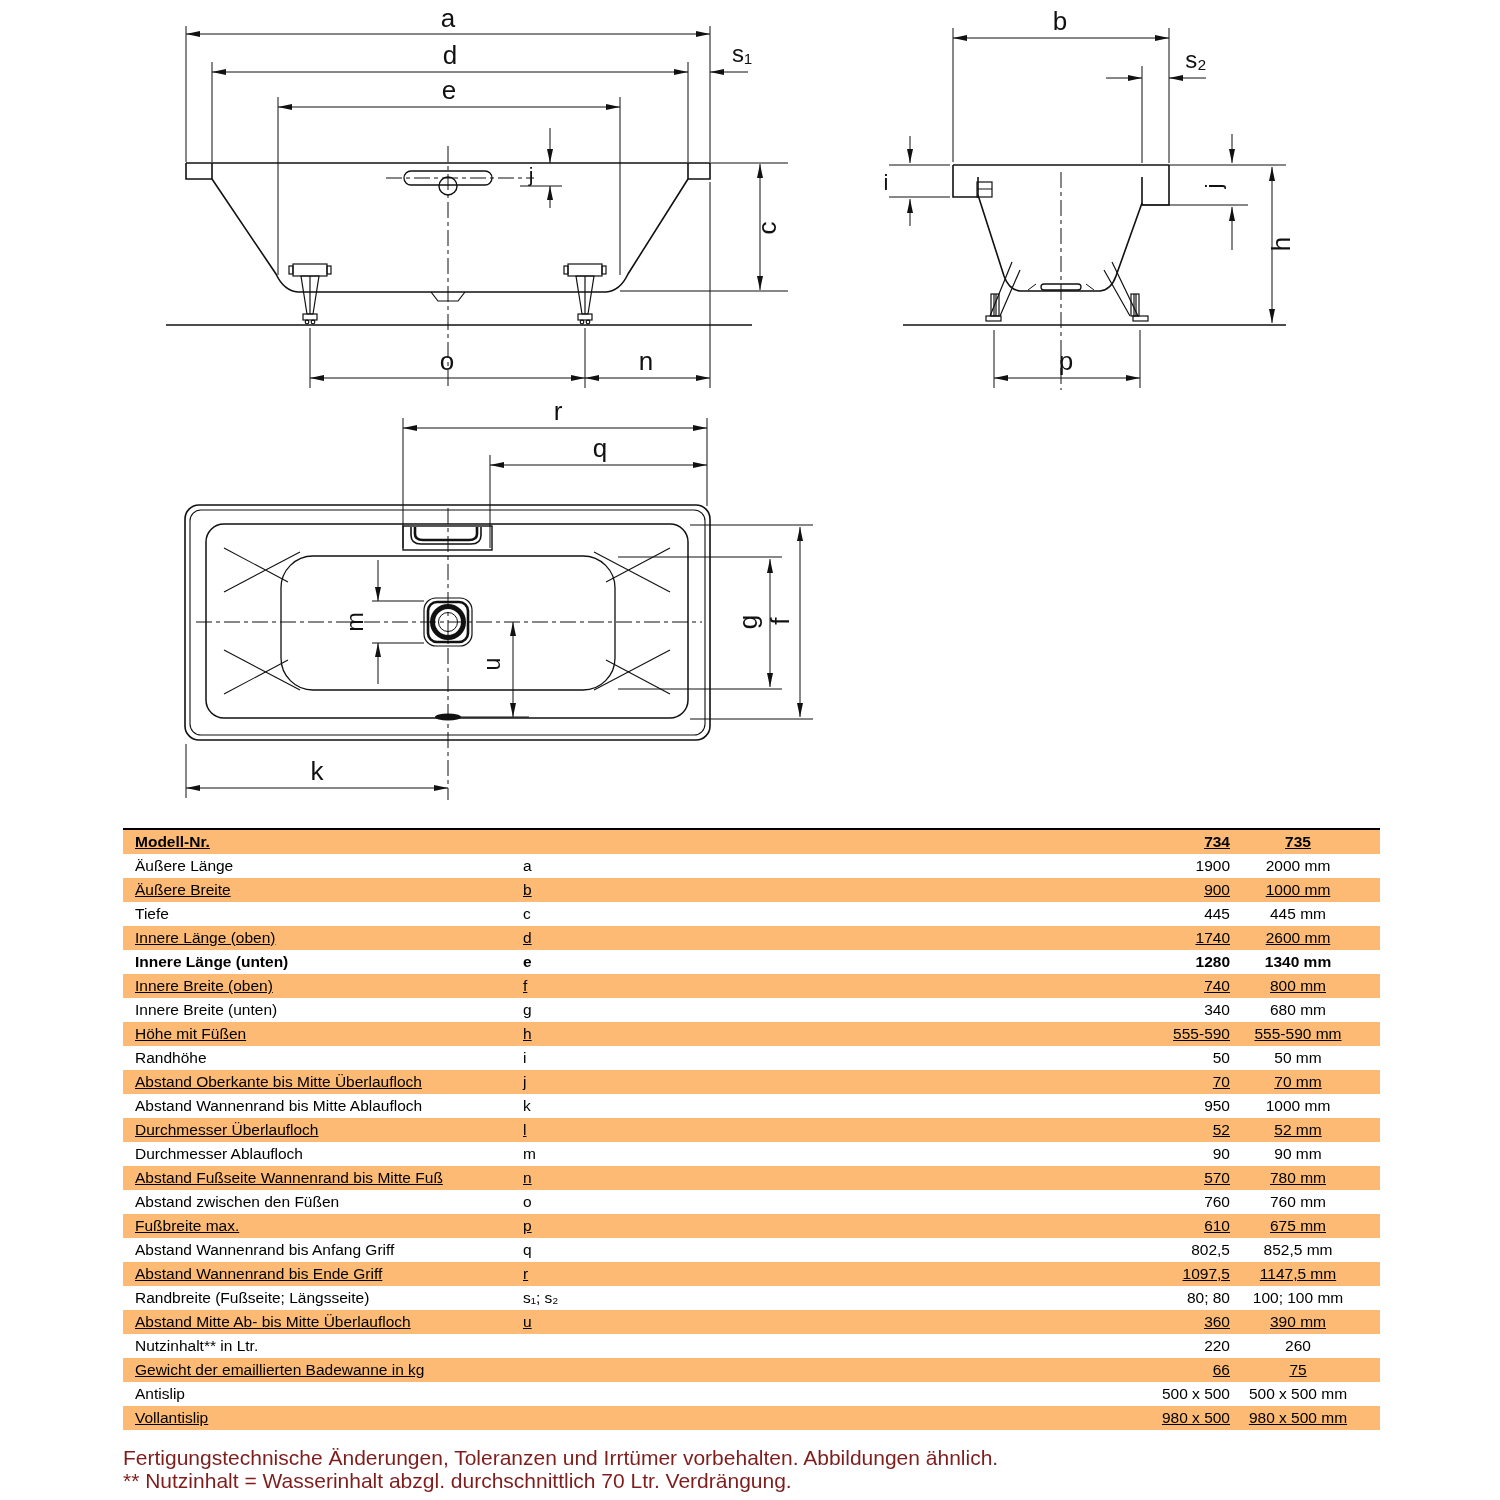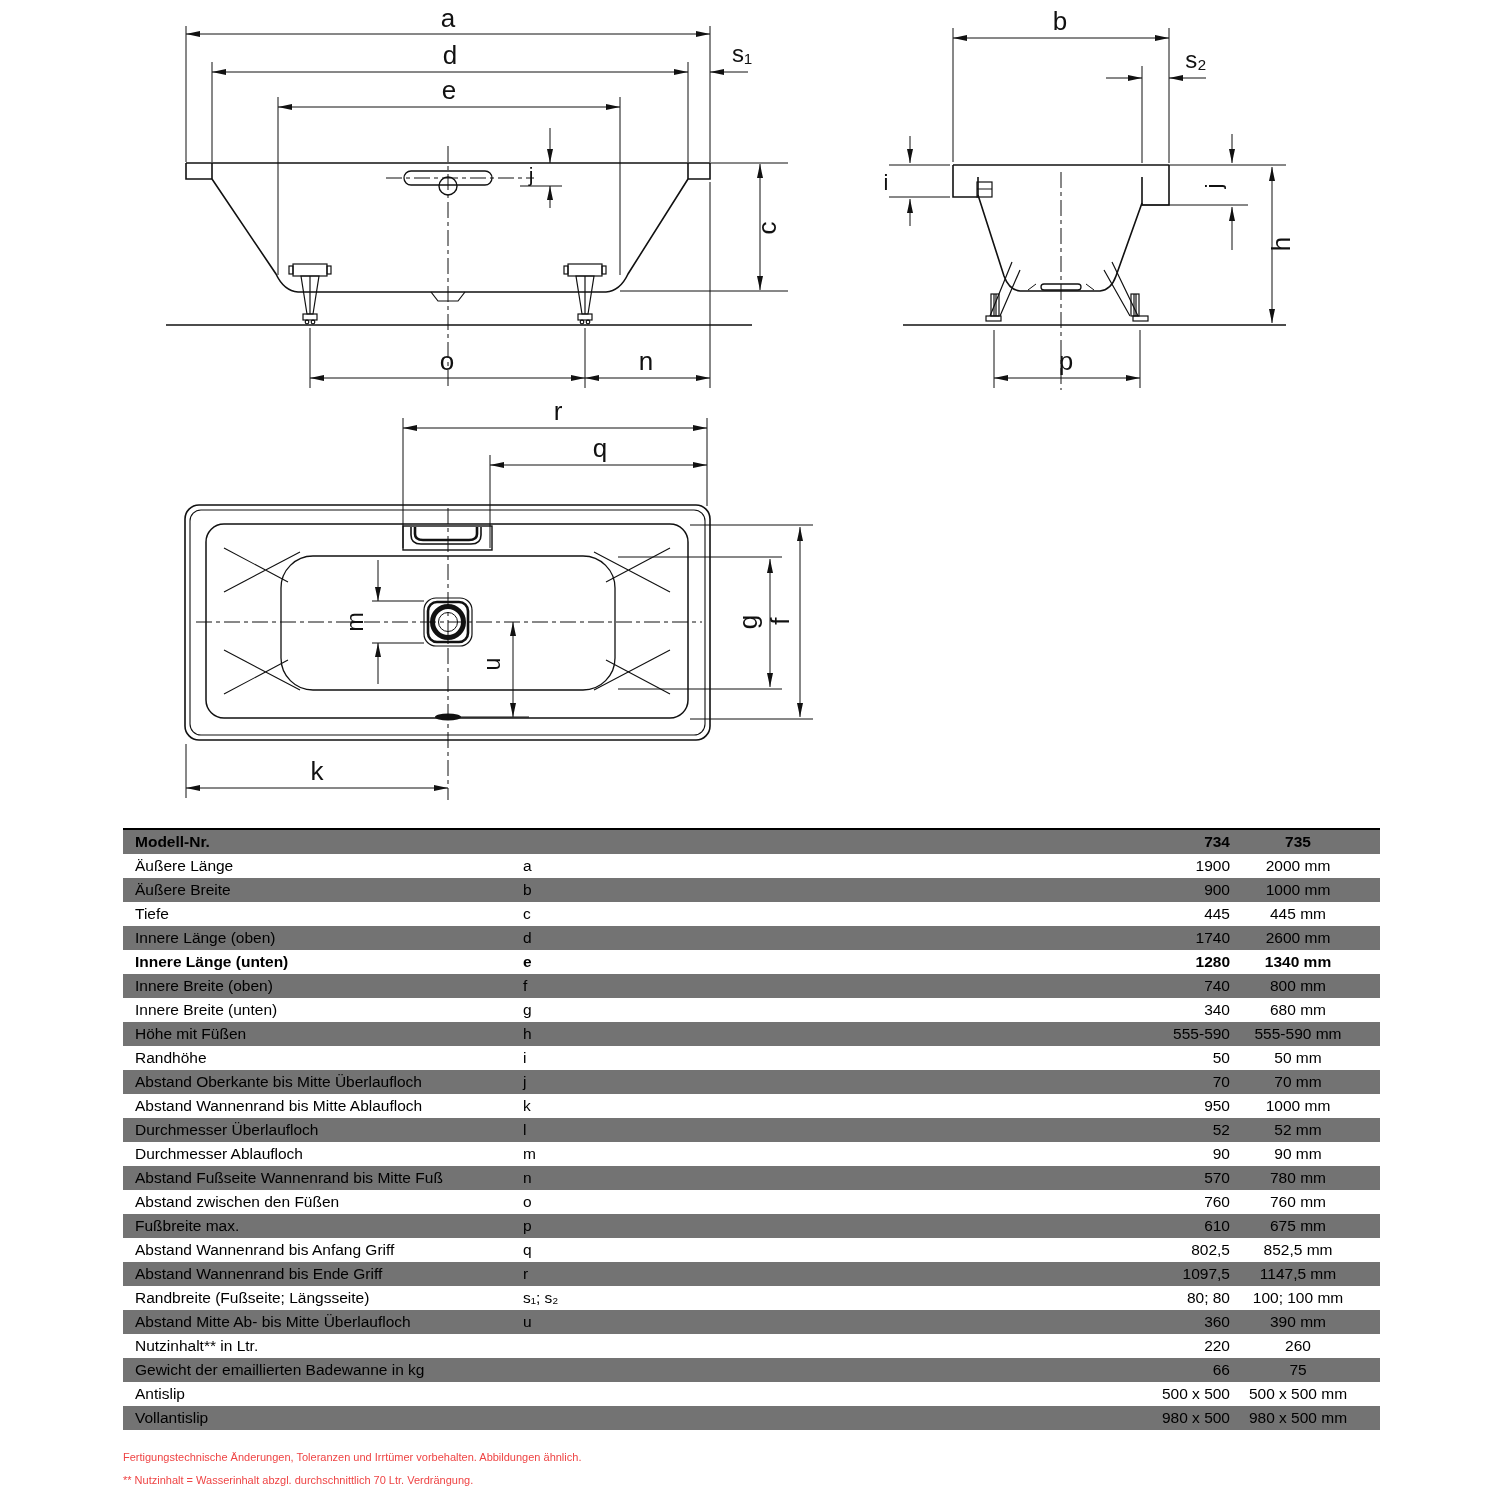--- a/index.html
+++ b/index.html
@@ -1,27 +1,27 @@
 <!DOCTYPE html>
 <html><head>
 <meta charset="utf-8">
 <style>
   html,body{margin:0;padding:0;background:#fff;}
   body{width:1500px;height:1500px;position:relative;font-family:"Liberation Sans",sans-serif;color:#000;}
   svg text{font-family:"Liberation Sans",sans-serif;fill:#111;}
   .drawing{position:absolute;left:0;top:0;}
   .spec-table{position:absolute;left:123px;top:828px;width:1257px;border-top:2px solid #000;font-size:15.5px;}
   .row{display:grid;grid-template-columns:400px 170px 1fr 150px;height:24px;line-height:24px;align-items:center;}
-  .row.shade{background:#737373;}
+  .row.shade{background:#fdba74;text-decoration:underline;}
   .row .c1{padding-left:12px;white-space:nowrap;overflow:hidden;}
   .row .c2{white-space:nowrap;}
   .row .c3{text-align:right;white-space:nowrap;}
   .row .c4{text-align:center;padding-right:14px;white-space:nowrap;}
   .row.bold{font-weight:bold;}
-  .notes{position:absolute;left:123px;top:1446px;font-size:11px;line-height:23px;color:#ef4444;}
+  .notes{position:absolute;left:123px;top:1446px;font-size:21px;line-height:23px;color:#7f1d1d;}
 </style>
 </head>
 <body>
 
 <svg class="drawing" width="1500" height="828" viewBox="0 0 1500 828">
   <defs>
     <marker id="arr" markerUnits="userSpaceOnUse" markerWidth="16" markerHeight="8" refX="15" refY="4" orient="auto-start-reverse">
       <path d="M15,4 L1,1 L1,7 Z" fill="#111"></path>
     </marker>
   </defs>

